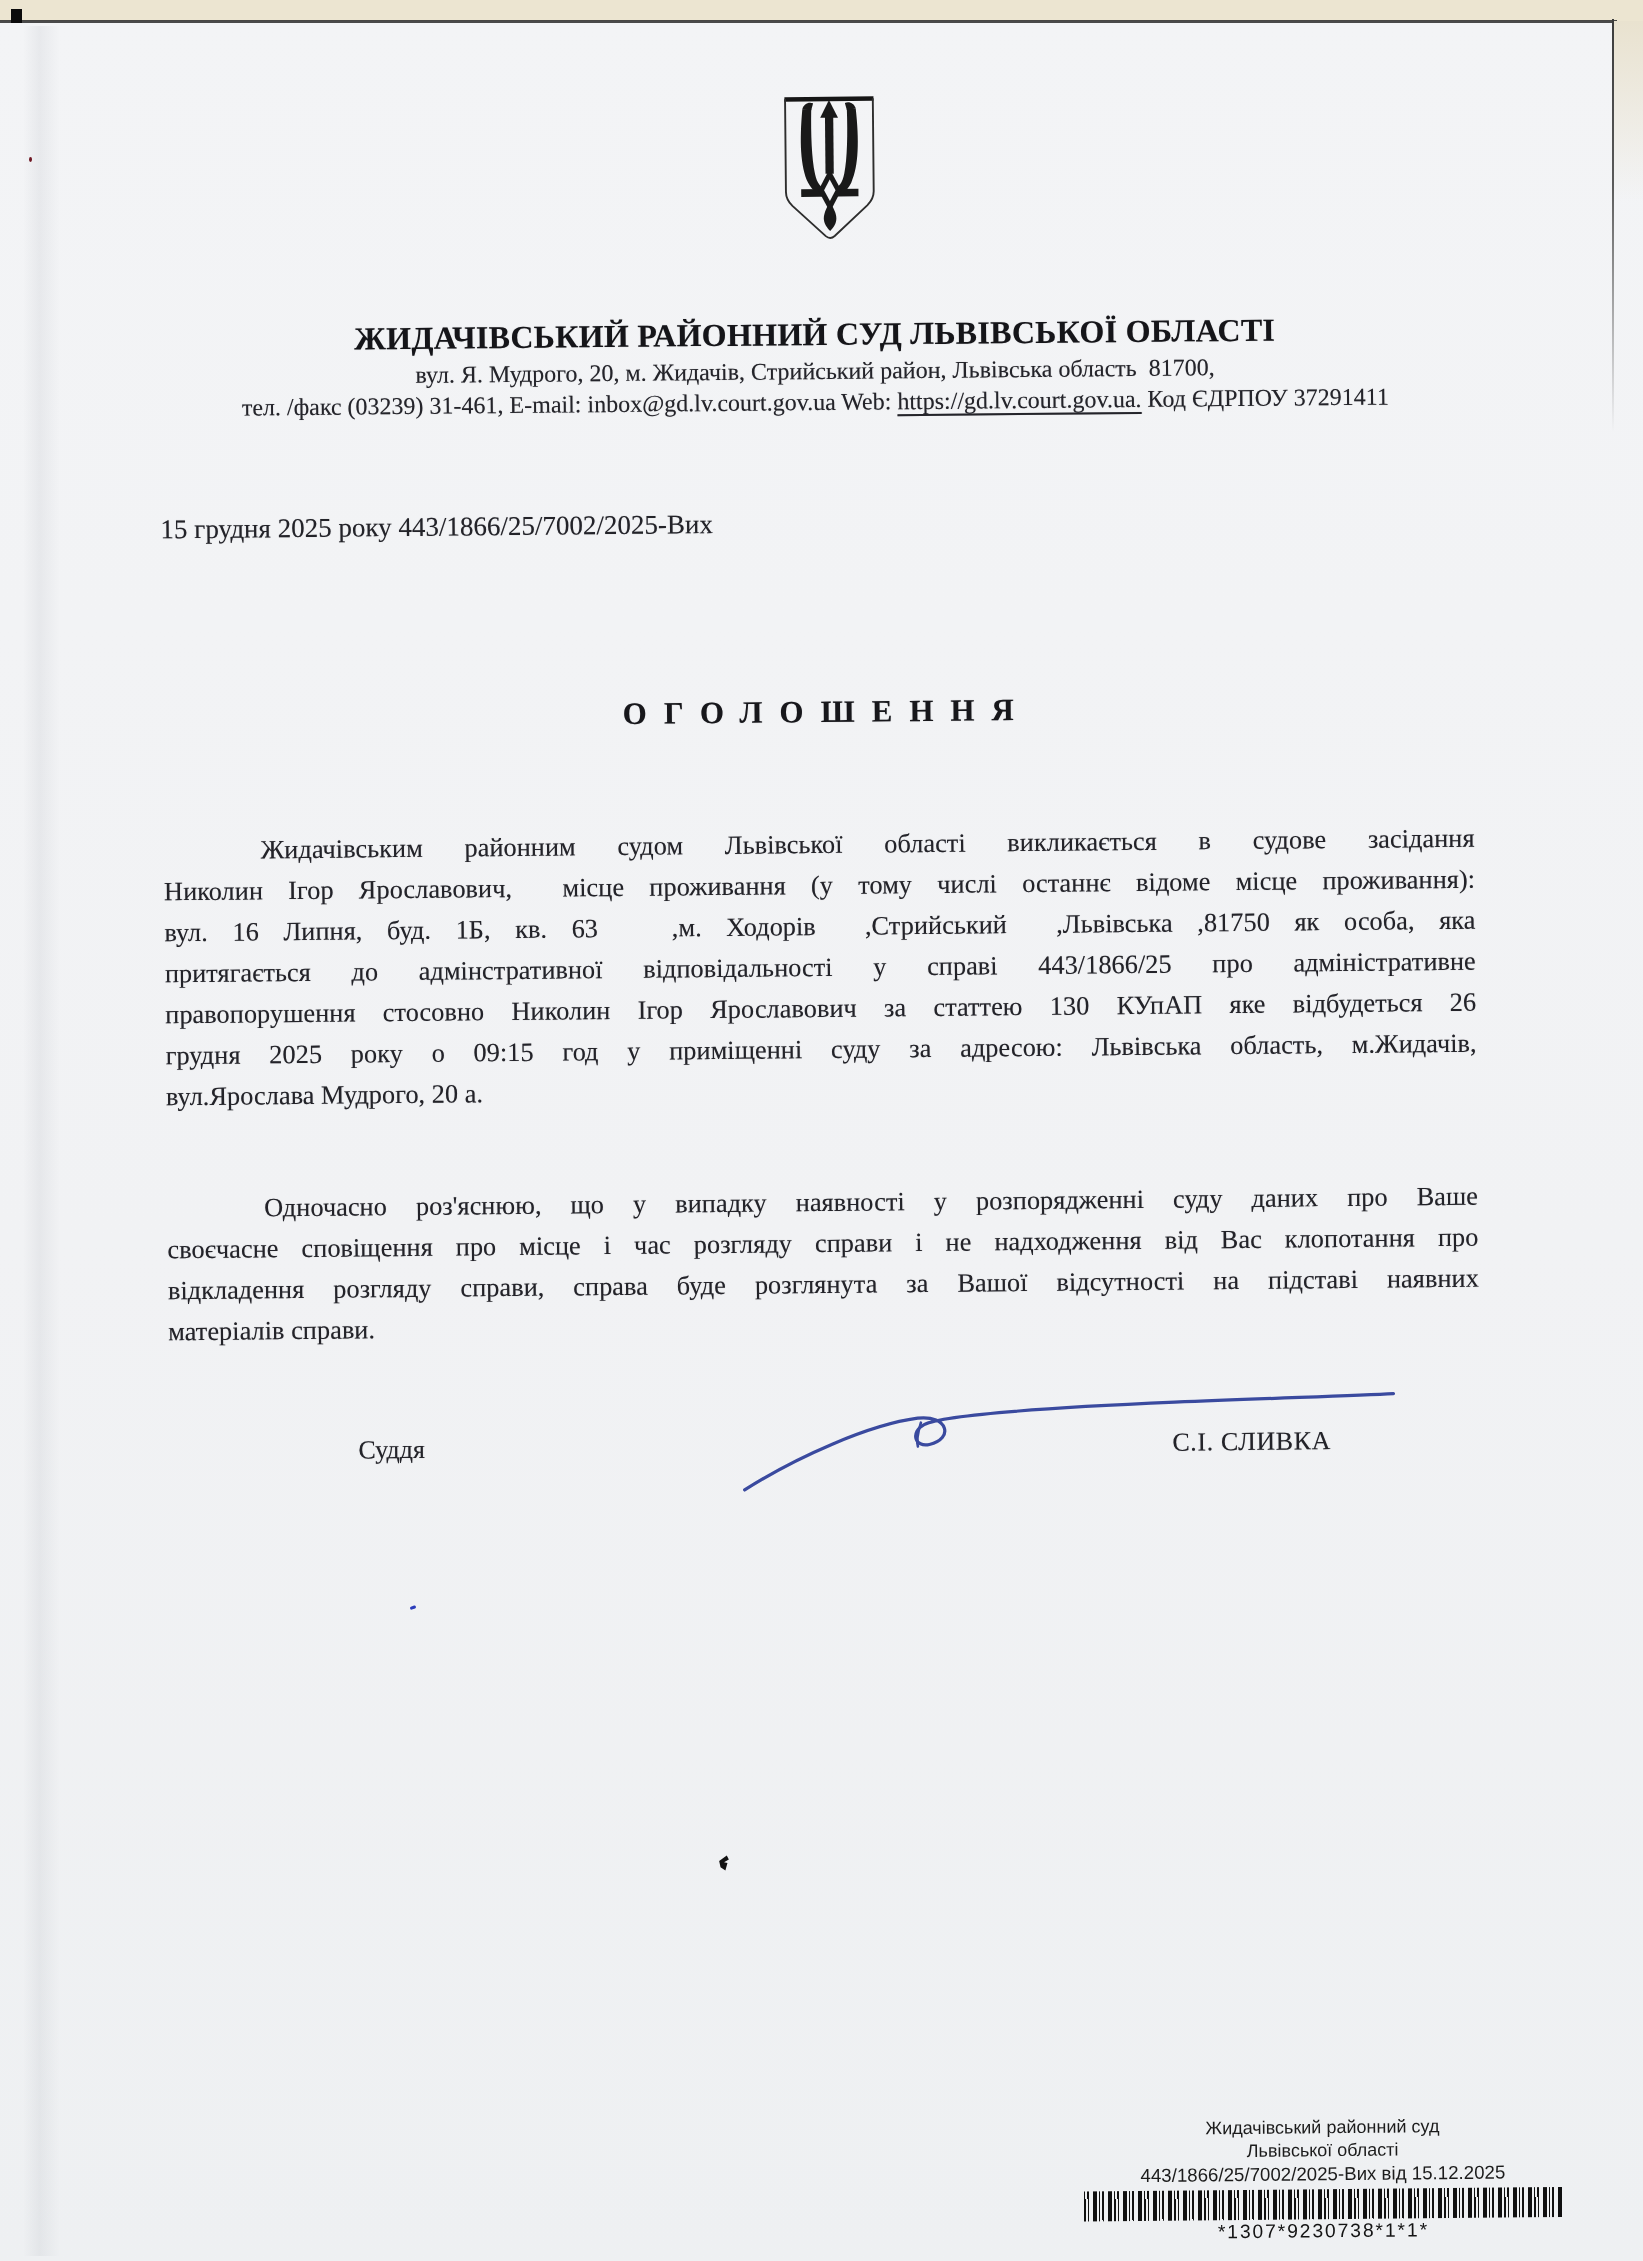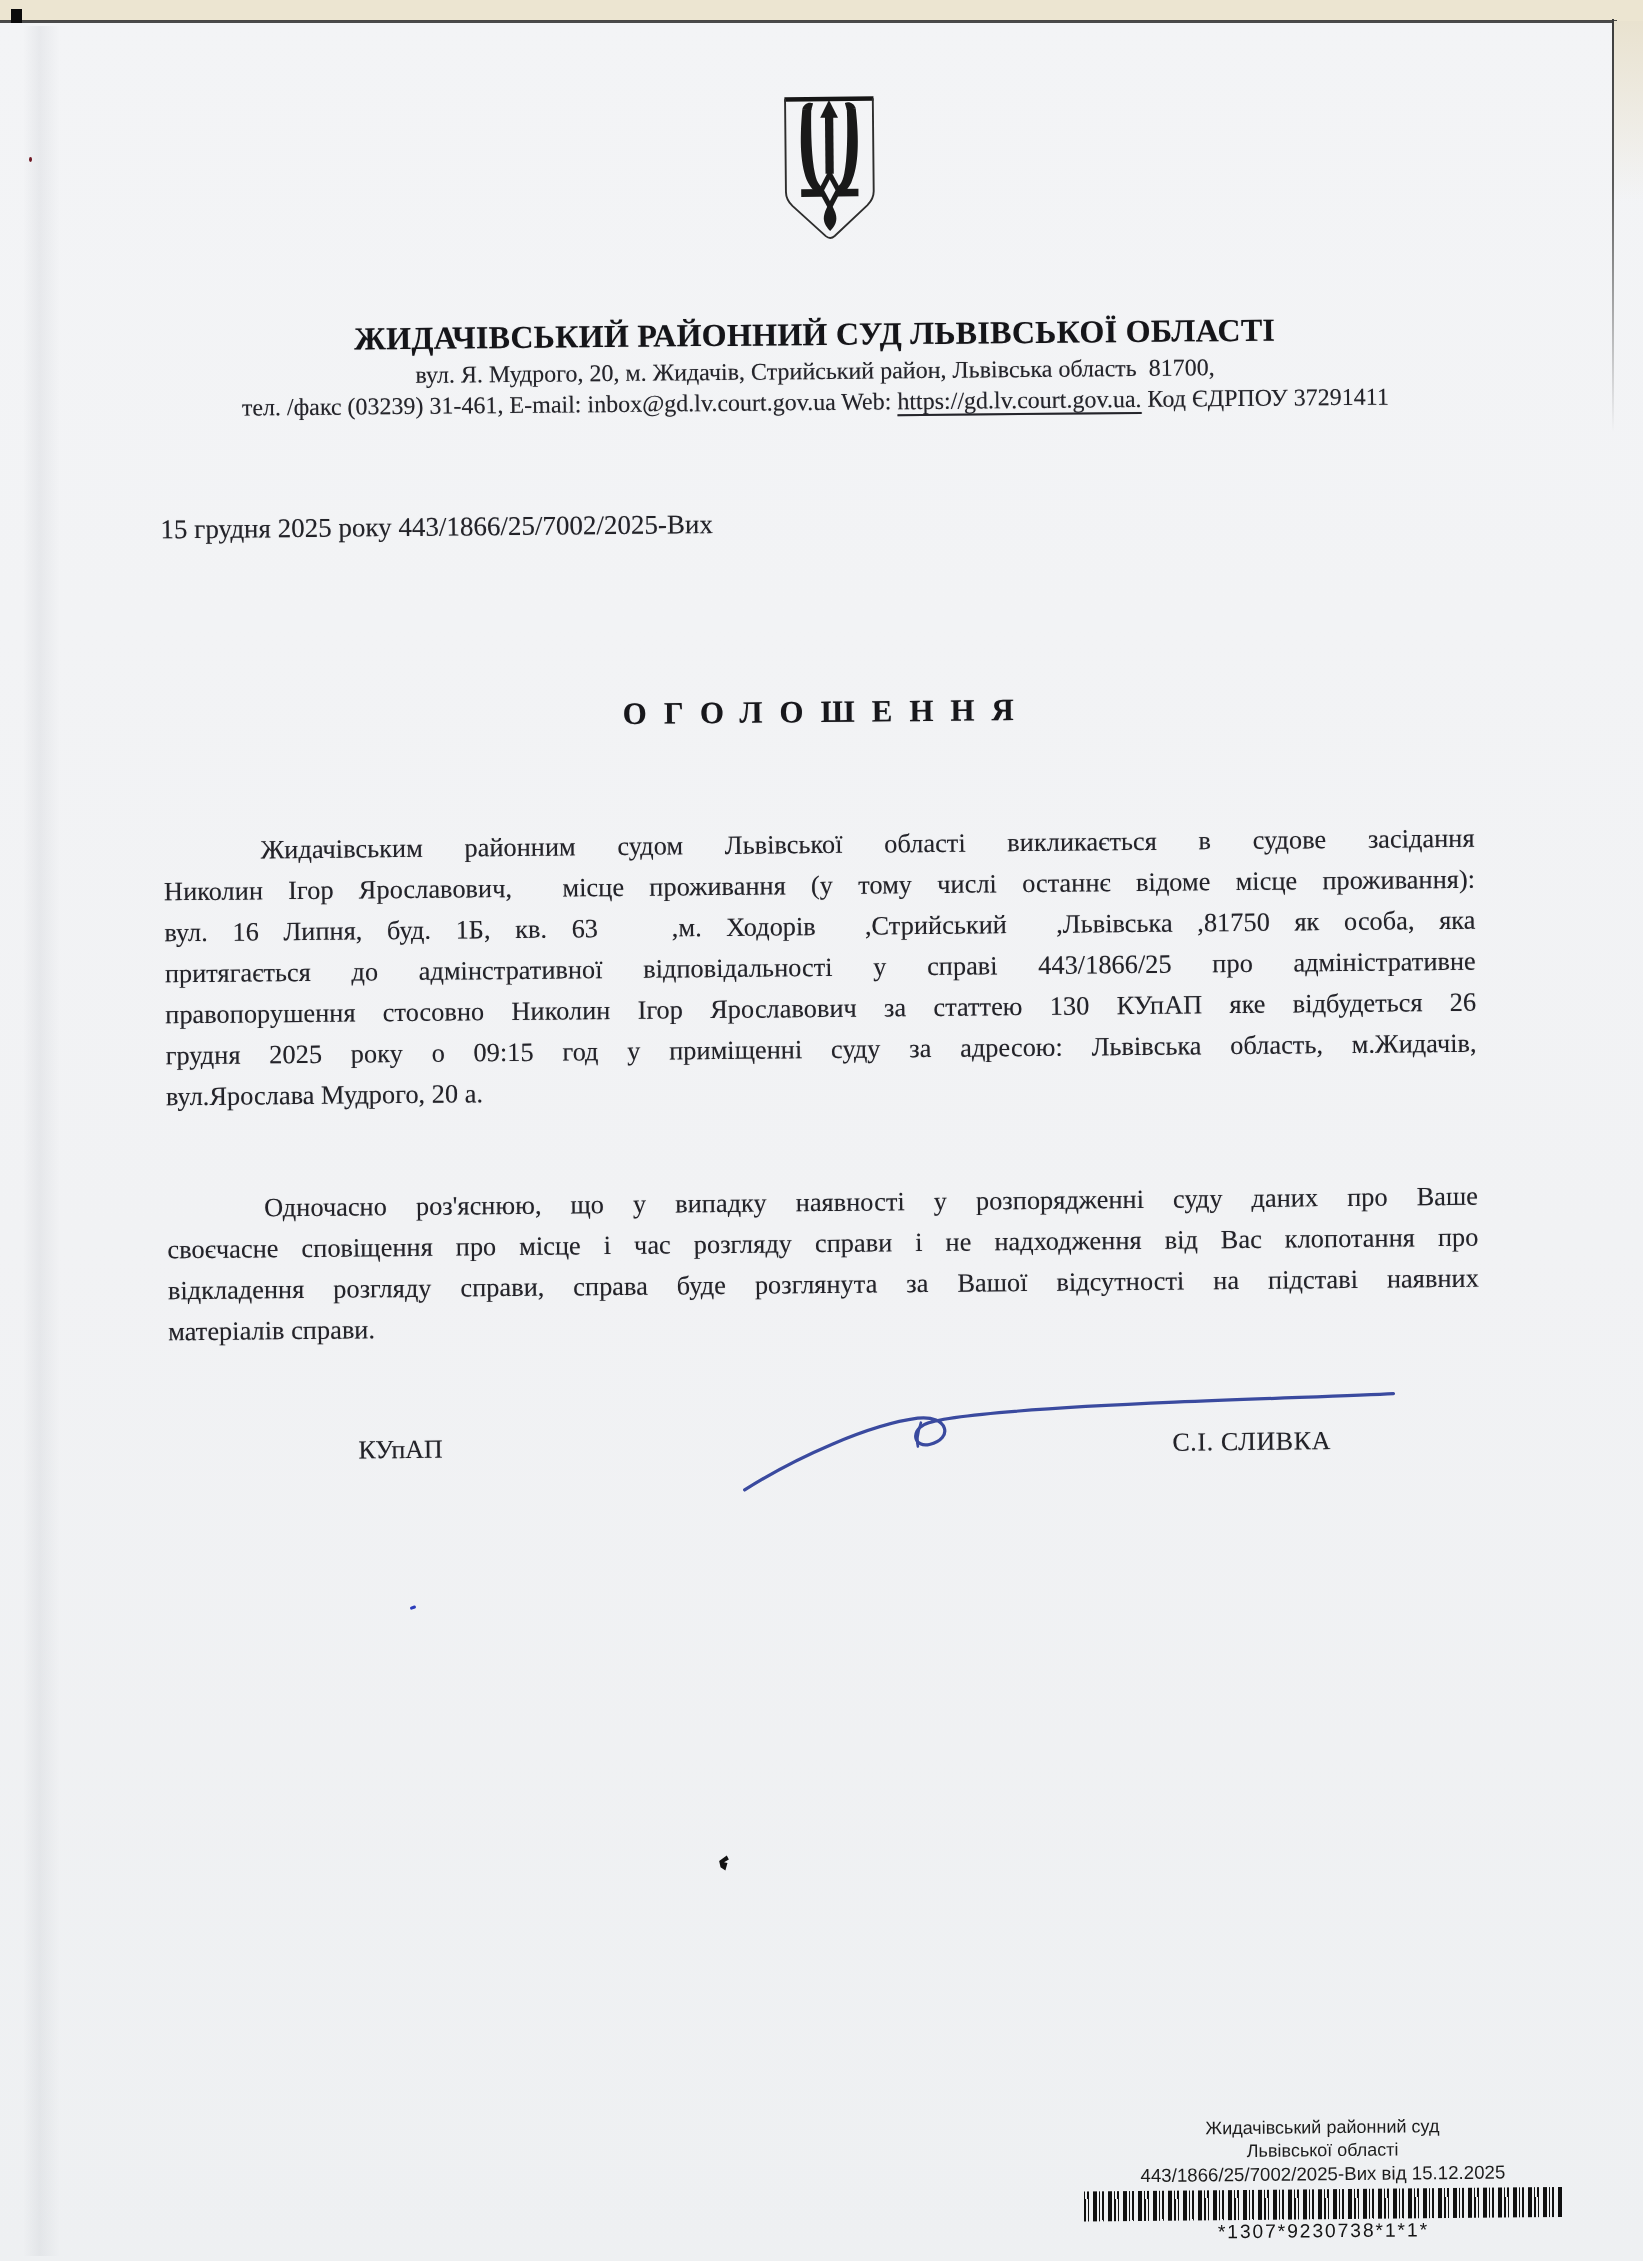--- a/index.html
+++ b/index.html
@@ -114,21 +114,21 @@
   </div>
 
   <div class="par txt" id="p2">
     <div class="line first">Одночасно роз'яснюю, що у випадку наявності у розпорядженні суду даних про Ваше</div>
     <div class="line">своєчасне сповіщення про місце і час розгляду справи і не надходження від Вас клопотання про</div>
     <div class="line">відкладення розгляду справи, справа буде розглянута за Вашої відсутності на підставі наявних</div>
     <div class="line last">матеріалів справи.</div>
   </div>
 
   <div>
-    <div class="txt sig-role">КУпАП</div>
+    <div class="txt sig-role">Суддя</div>
     <div class="sig-svg">
       <svg viewBox="0 0 1060 185" width="683" height="119">
         <path d="M30,162 C110,112 225,62 300,53 C348,48 356,86 318,94 C295,99 288,74 310,63 C342,47 520,38 700,32 C850,27 980,25 1040,22" stroke="#3a4a9f" stroke-width="5" fill="none" stroke-linecap="round"></path>
         <path d="M305,60 C300,76 297,88 300,97" stroke="#3a4a9f" stroke-width="4" fill="none" stroke-linecap="round"></path>
       </svg>
     </div>
     <div class="txt sig-name">С.І. СЛИВКА</div>
   </div>
 
   <div class="footer">

